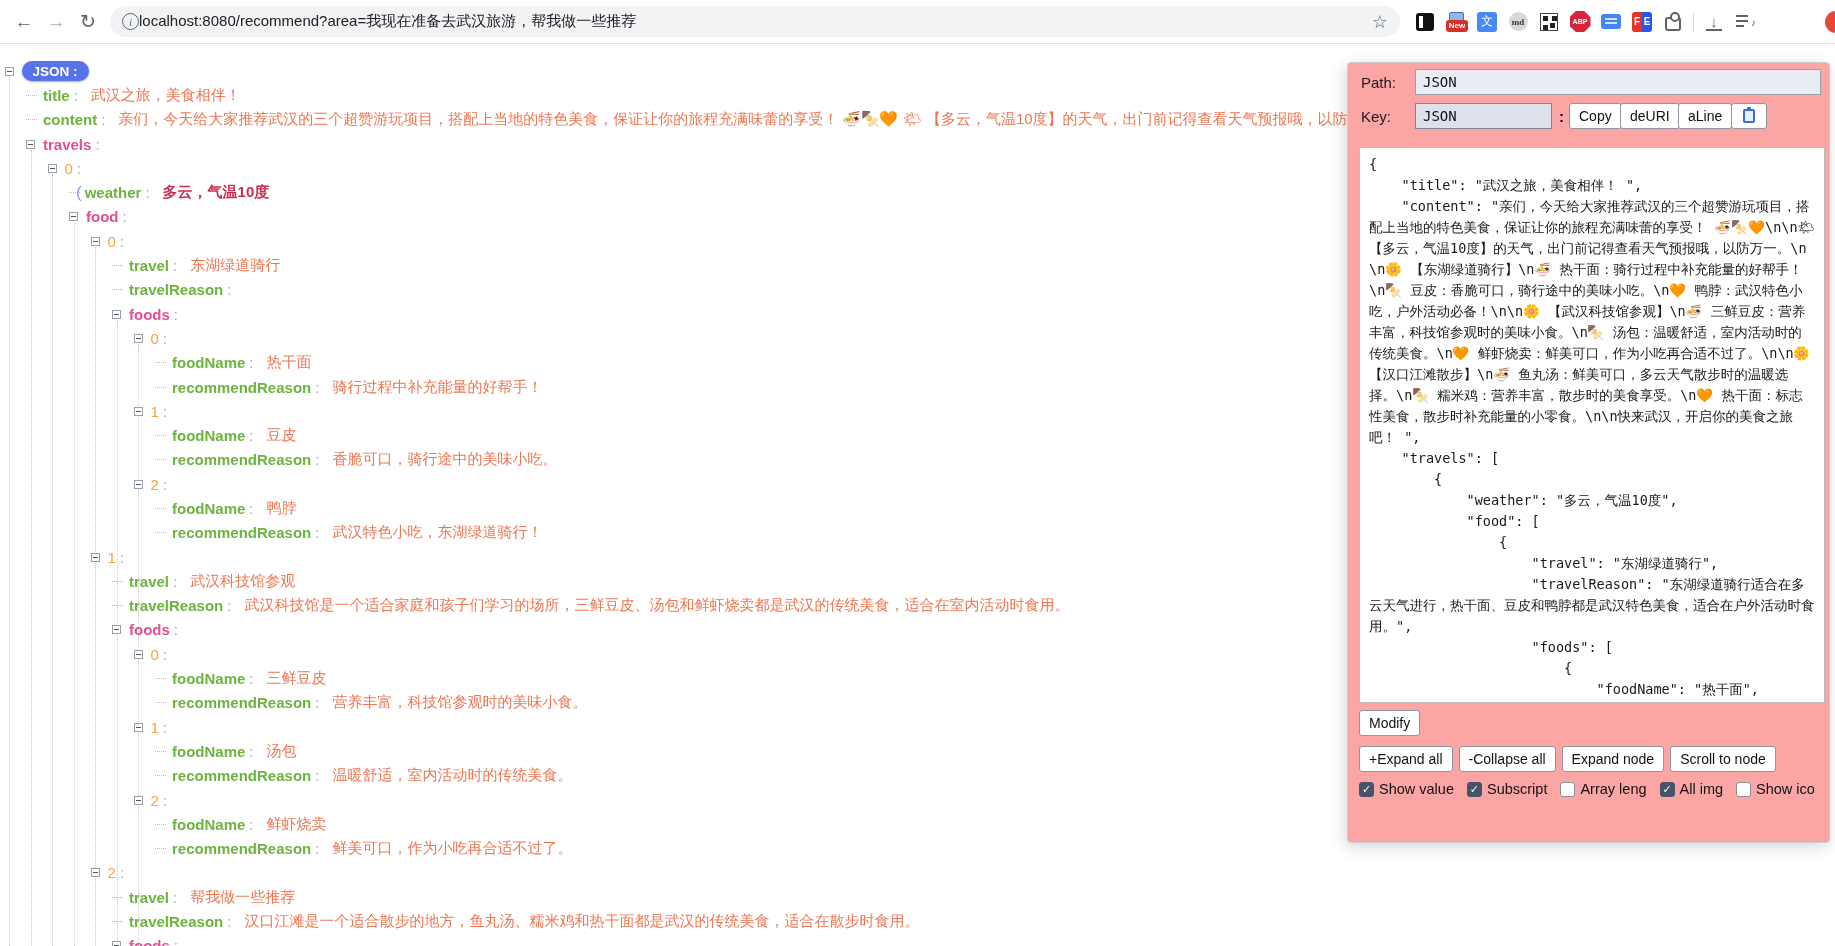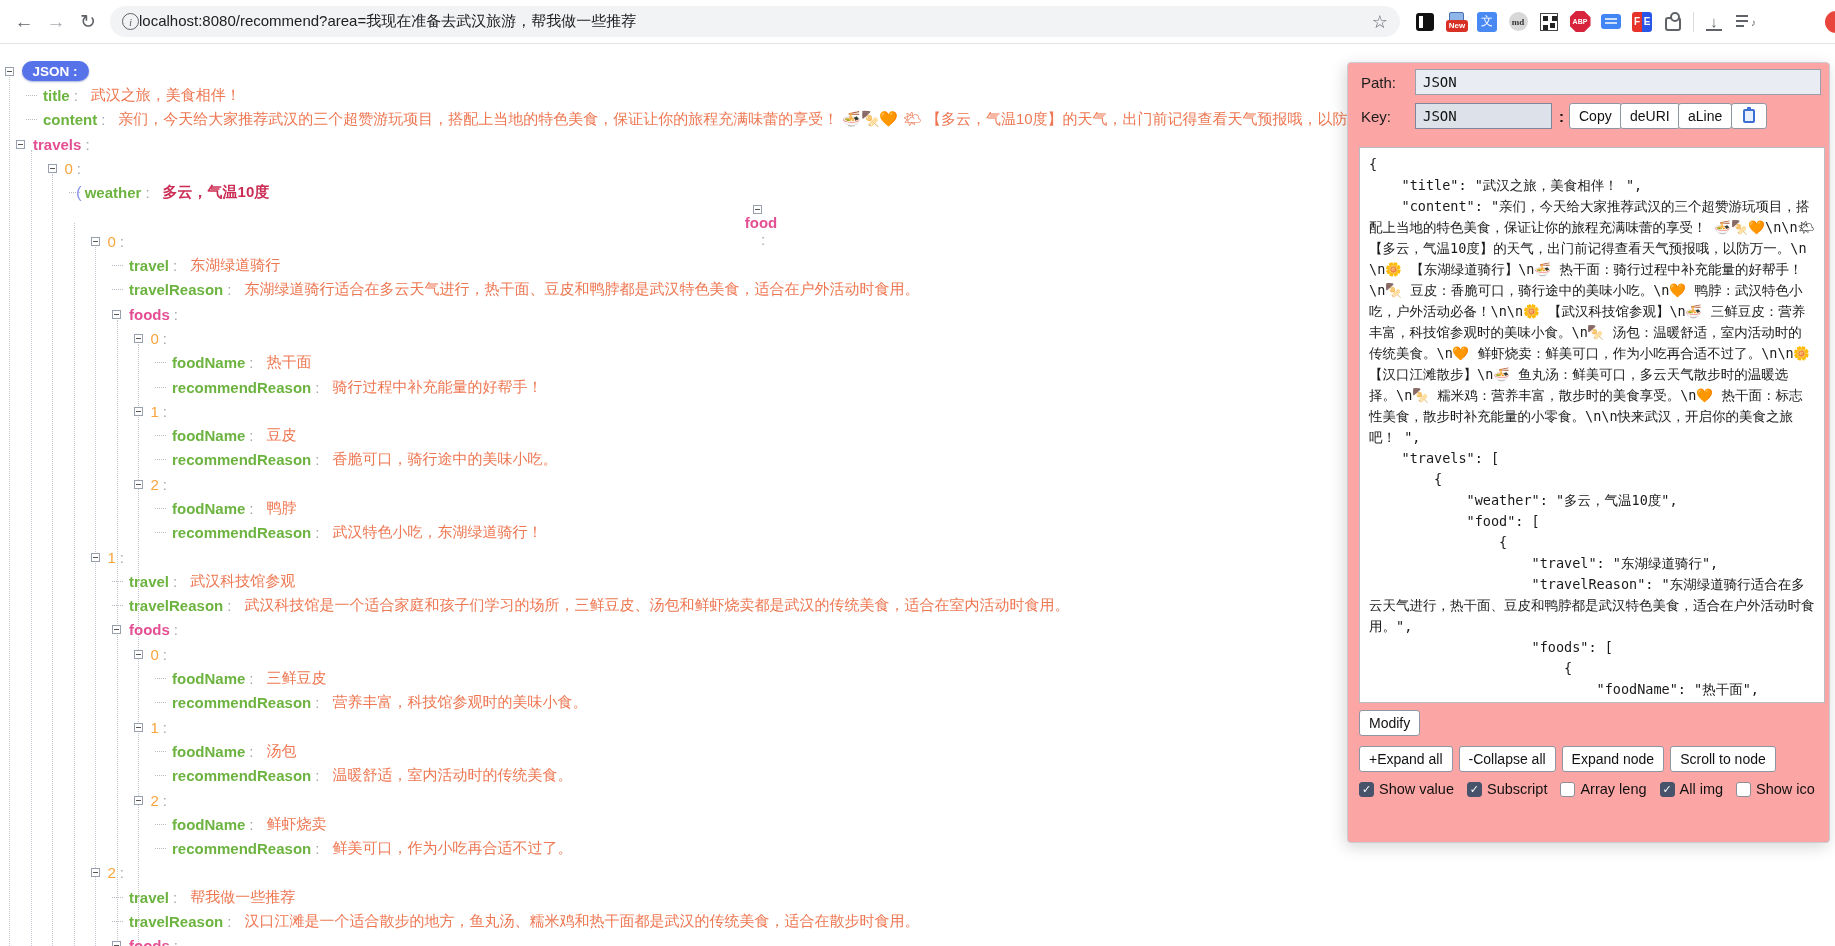--- a/index.html
+++ b/index.html
@@ -189,58 +189,57 @@
         <span class="k-leaf">title</span>
         <span class="colon">:</span>
         <span class="val">武汉之旅，美食相伴！</span>
       </div>
       <div class="trow" style="padding-left: 26px;">
         <span class="stub"></span>
         <span class="k-leaf">content</span>
         <span class="colon">:</span>
         <span class="val">亲们，今天给大家推荐武汉的三个超赞游玩项目，搭配上当地的特色美食，保证让你的旅程充满味蕾的享受！ 🍜🍢🧡 🌤 【多云，气温10度】的天气，出门前记得查看天气预报哦，以防万一。 🌼 【东湖绿道骑行】 🍜 热干面：骑行过程中补充能量的好帮手！ 🍢 豆皮：香脆可口，骑行途中的美味小吃。 🧡 鸭脖：武汉特色小吃，户外活动必备！</span>
       </div>
-      <div class="trow" style="padding-left: 16px;">
+      <div class="trow" style="padding-left: 26px;">
         <span class="tbox"></span>
         <span class="k-obj">travels</span>
         <span class="colon">:</span>
       </div>
       <div class="trow" style="padding-left: 47.5px;">
         <span class="tbox"></span>
         <span class="k-idx">0</span>
         <span class="colon">:</span>
       </div>
       <div class="trow" style="padding-left: 69px;">
         <span class="stub"></span>
         <span class="brace">(</span>
         <span class="k-leaf">weather</span>
         <span class="colon">:</span>
         <span class="val crimson">多云，气温10度</span>
       </div>
-      <div class="trow" style="padding-left: 69px; flex-direction: column;">
+      <div class="trow" style="padding-left: 69px;">
         <span class="tbox"></span>
         <span class="k-obj">food</span>
         <span class="colon">:</span>
       </div>
       <div class="trow" style="padding-left: 90.5px;">
         <span class="tbox"></span>
         <span class="k-idx">0</span>
         <span class="colon">:</span>
       </div>
       <div class="trow" style="padding-left: 112px;">
         <span class="stub"></span>
         <span class="k-leaf">travel</span>
         <span class="colon">:</span>
         <span class="val">东湖绿道骑行</span>
       </div>
       <div class="trow" style="padding-left: 112px;">
         <span class="stub"></span>
         <span class="k-leaf">travelReason</span>
         <span class="colon">:</span>
-        <span class="val">东湖绿道骑行适合在多云天气进行，热干面、豆皮和鸭脖都是武汉特色美食，适合在户外活动时食用。</span>
       </div>
       <div class="trow" style="padding-left: 112px;">
         <span class="tbox"></span>
         <span class="k-obj">foods</span>
         <span class="colon">:</span>
       </div>
       <div class="trow" style="padding-left: 133.5px;">
         <span class="tbox"></span>
         <span class="k-idx">0</span>
         <span class="colon">:</span>

